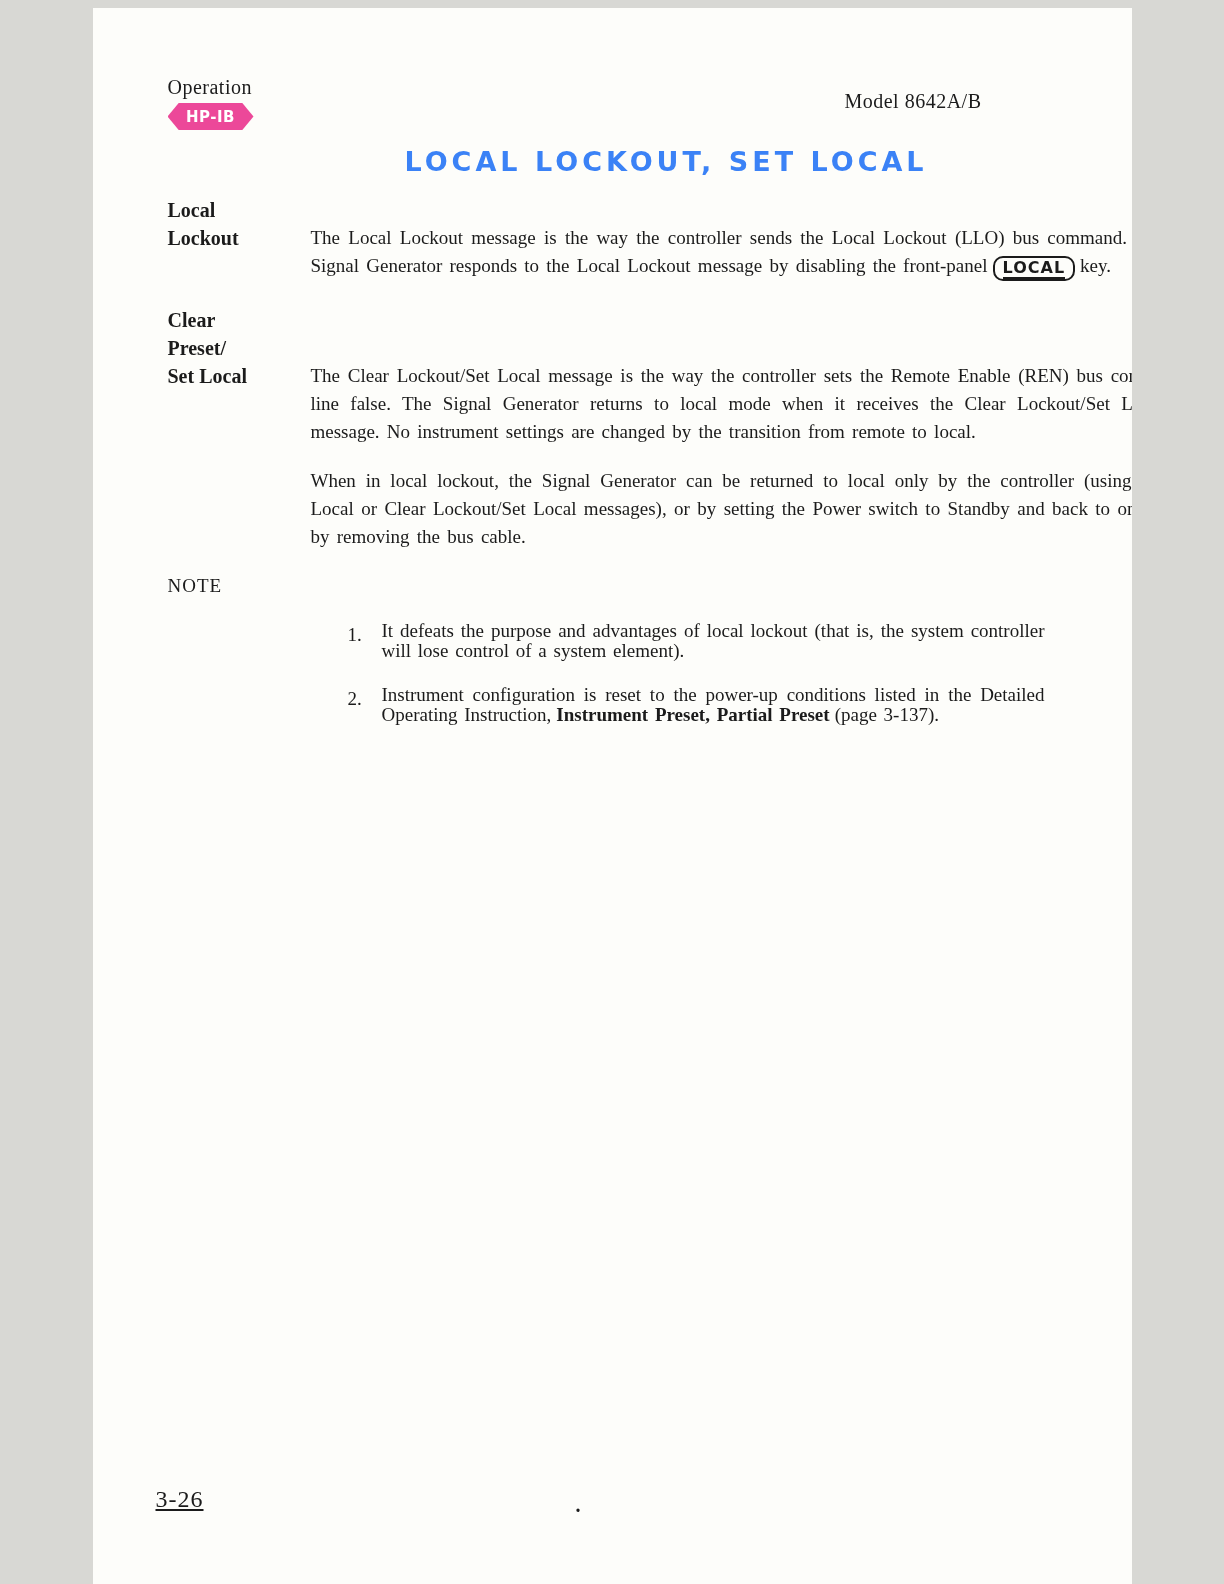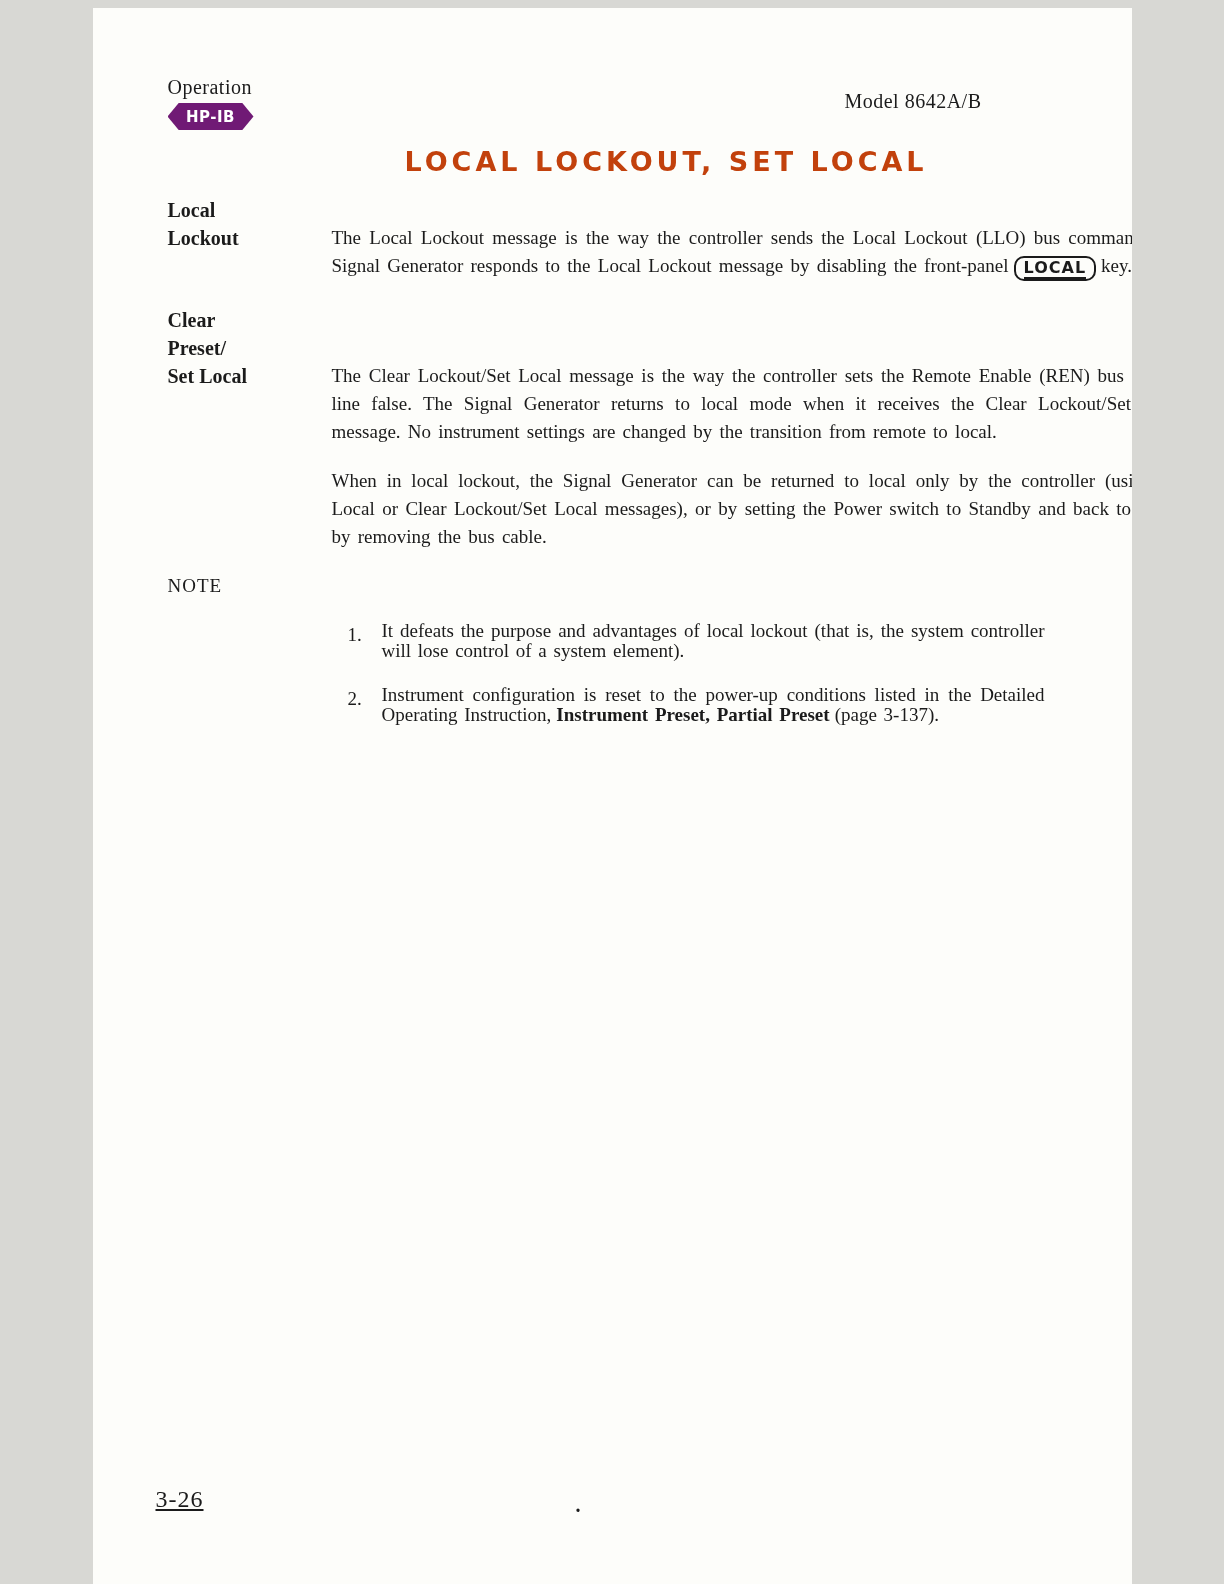--- a/index.html
+++ b/index.html
@@ -31,21 +31,21 @@
     align-items: flex-start;
   }
   .section-label {
     font-size: 20px;
     letter-spacing: 0.5px;
   }
   .badge {
     margin-top: 4px;
     width: 86px;
     height: 27px;
-    background: #701a75;
+    background: #ec4899;
     color: #ffffff;
     font-family: "DejaVu Sans", sans-serif;
     font-weight: bold;
     font-size: 15px;
     letter-spacing: 0.5px;
     display: flex;
     align-items: center;
     justify-content: center;
     clip-path: polygon(0% 50%, 13% 0%, 87% 0%, 100% 50%, 87% 100%, 13% 100%);
   }
@@ -59,34 +59,33 @@
   .title {
     position: absolute;
     top: 138px;
     left: 75px;
     width: 997px;
     text-align: center;
     font-family: "DejaVu Sans", sans-serif;
     font-weight: 700;
     font-size: 27px;
     letter-spacing: 4px;
-    color: #c2410c;
+    color: #3b82f6;
   }
 
   
   .content {
     position: absolute;
     top: 188px;
     left: 75px;
     width: 997px;
   }
   .row {
     display: grid;
     grid-template-columns: 143px 854px;
-    gap: 21px;
   }
   .side-heading {
     font-weight: bold;
     font-size: 20px;
     line-height: 28px;
   }
   .text-col {
     line-height: 28px;
   }
   p.body-par {

